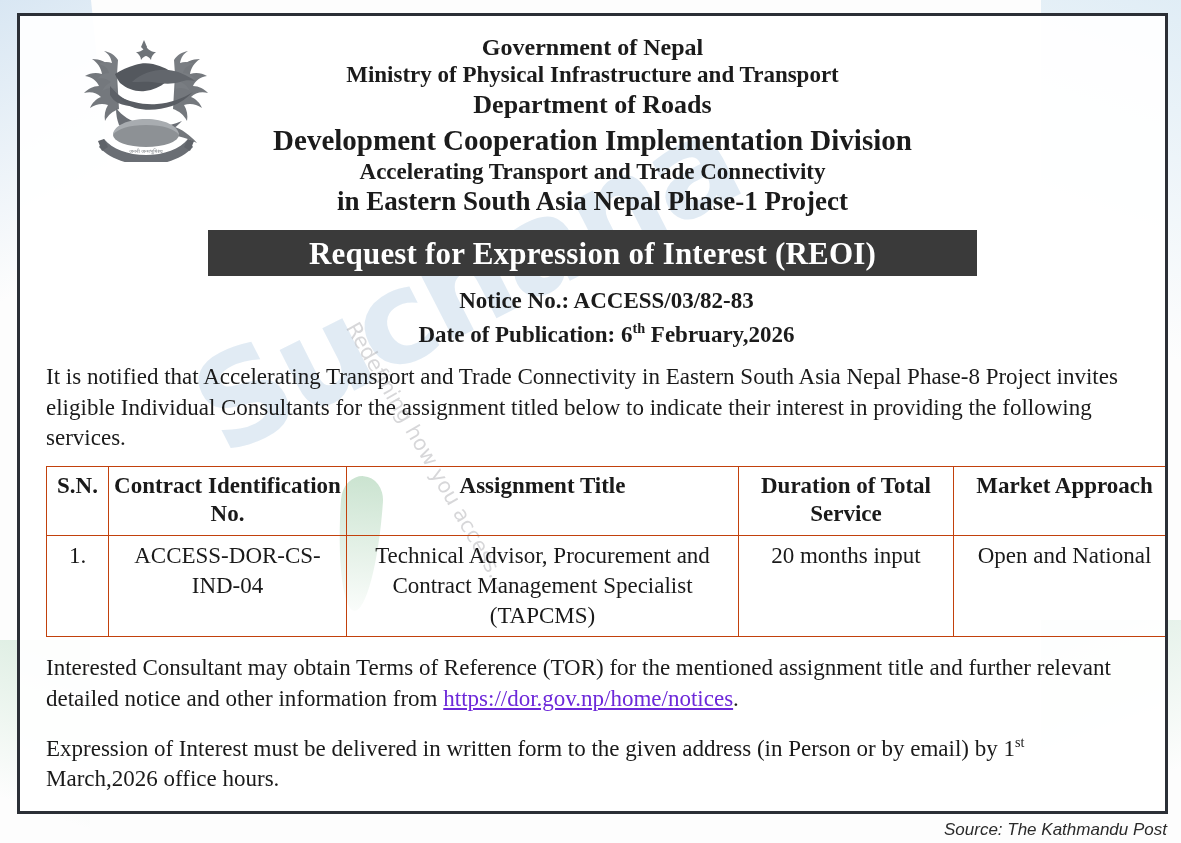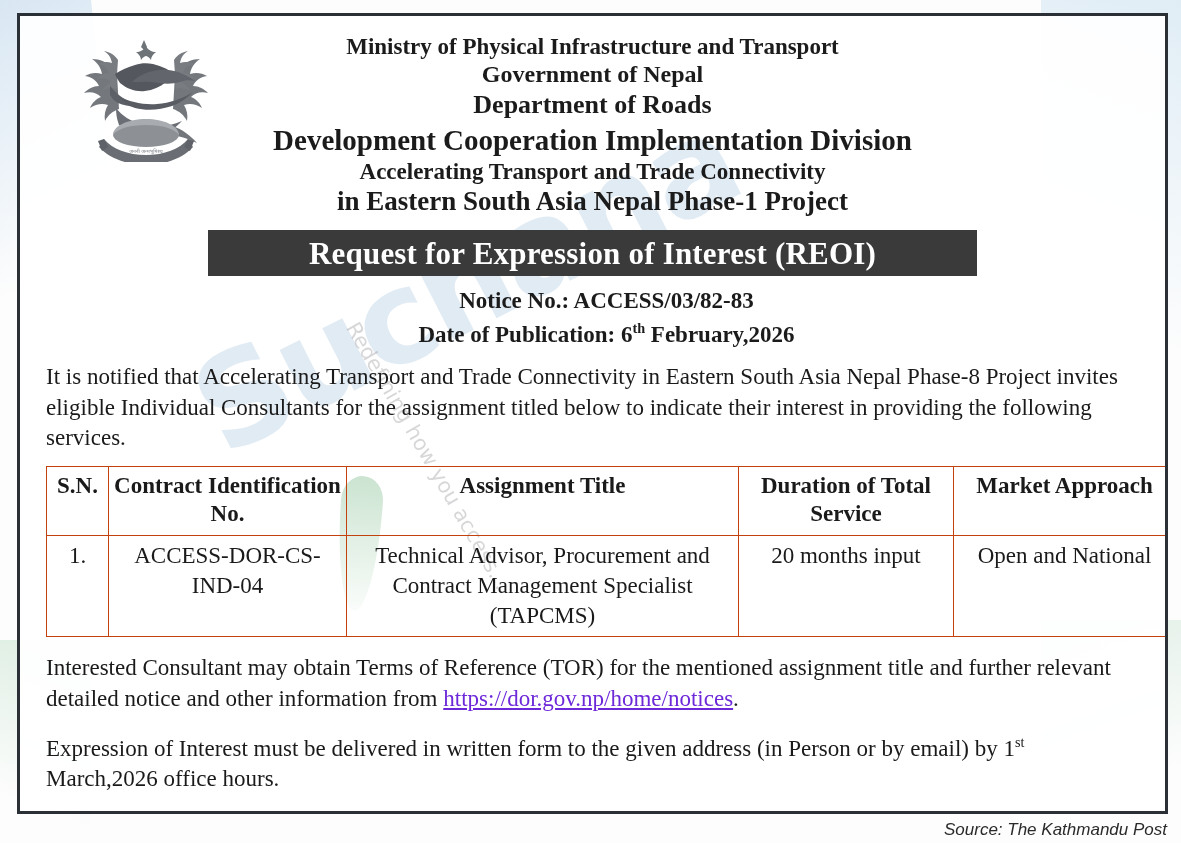--- a/index.html
+++ b/index.html
@@ -272,22 +272,22 @@
             <path d="M31 101 c0 -9 15 -16 33 -16 18 0 33 7 33 16 -4 -6 -16 -10 -33 -10 -17 0 -29 4 -33 10z" fill="#a8acb0"></path>
             <path d="M22 105 c8 10 24 16 42 16 18 0 34 -6 42 -16 l5 8 c-10 11 -28 18 -47 18 -19 0 -37 -7 -47 -18z" fill="#6a6e74"></path>
             <path d="M22 105 l-6 2 4 10 6 -4z" fill="#5f6369"></path>
             <path d="M106 105 l6 2 -4 10 -6 -4z" fill="#5f6369"></path>
             <g fill="#7d8186" font-family="DejaVu Sans, sans-serif" font-size="5">
               <text x="64" y="119" text-anchor="middle">जननी जन्मभूमिश्च</text>
             </g>
           </svg>
         </div>
 
+        <div class="hdr hdr-l1">Government of Nepal</div>
         <div class="hdr hdr-l2">Ministry of Physical Infrastructure and Transport</div>
-        <div class="hdr hdr-l1">Government of Nepal</div>
         <div class="hdr hdr-l3">Department of Roads</div>
         <div class="hdr hdr-l4">Development Cooperation Implementation Division</div>
         <div class="hdr hdr-l5">Accelerating Transport and Trade Connectivity</div>
         <div class="hdr hdr-l6">in Eastern South Asia Nepal Phase-1 Project</div>
       </div>
 
       <div id="reoi-bar">Request for Expression of Interest (REOI)</div>
 
       <div class="notice-line" id="notice-no">Notice No.: ACCESS/03/82-83</div>
 

